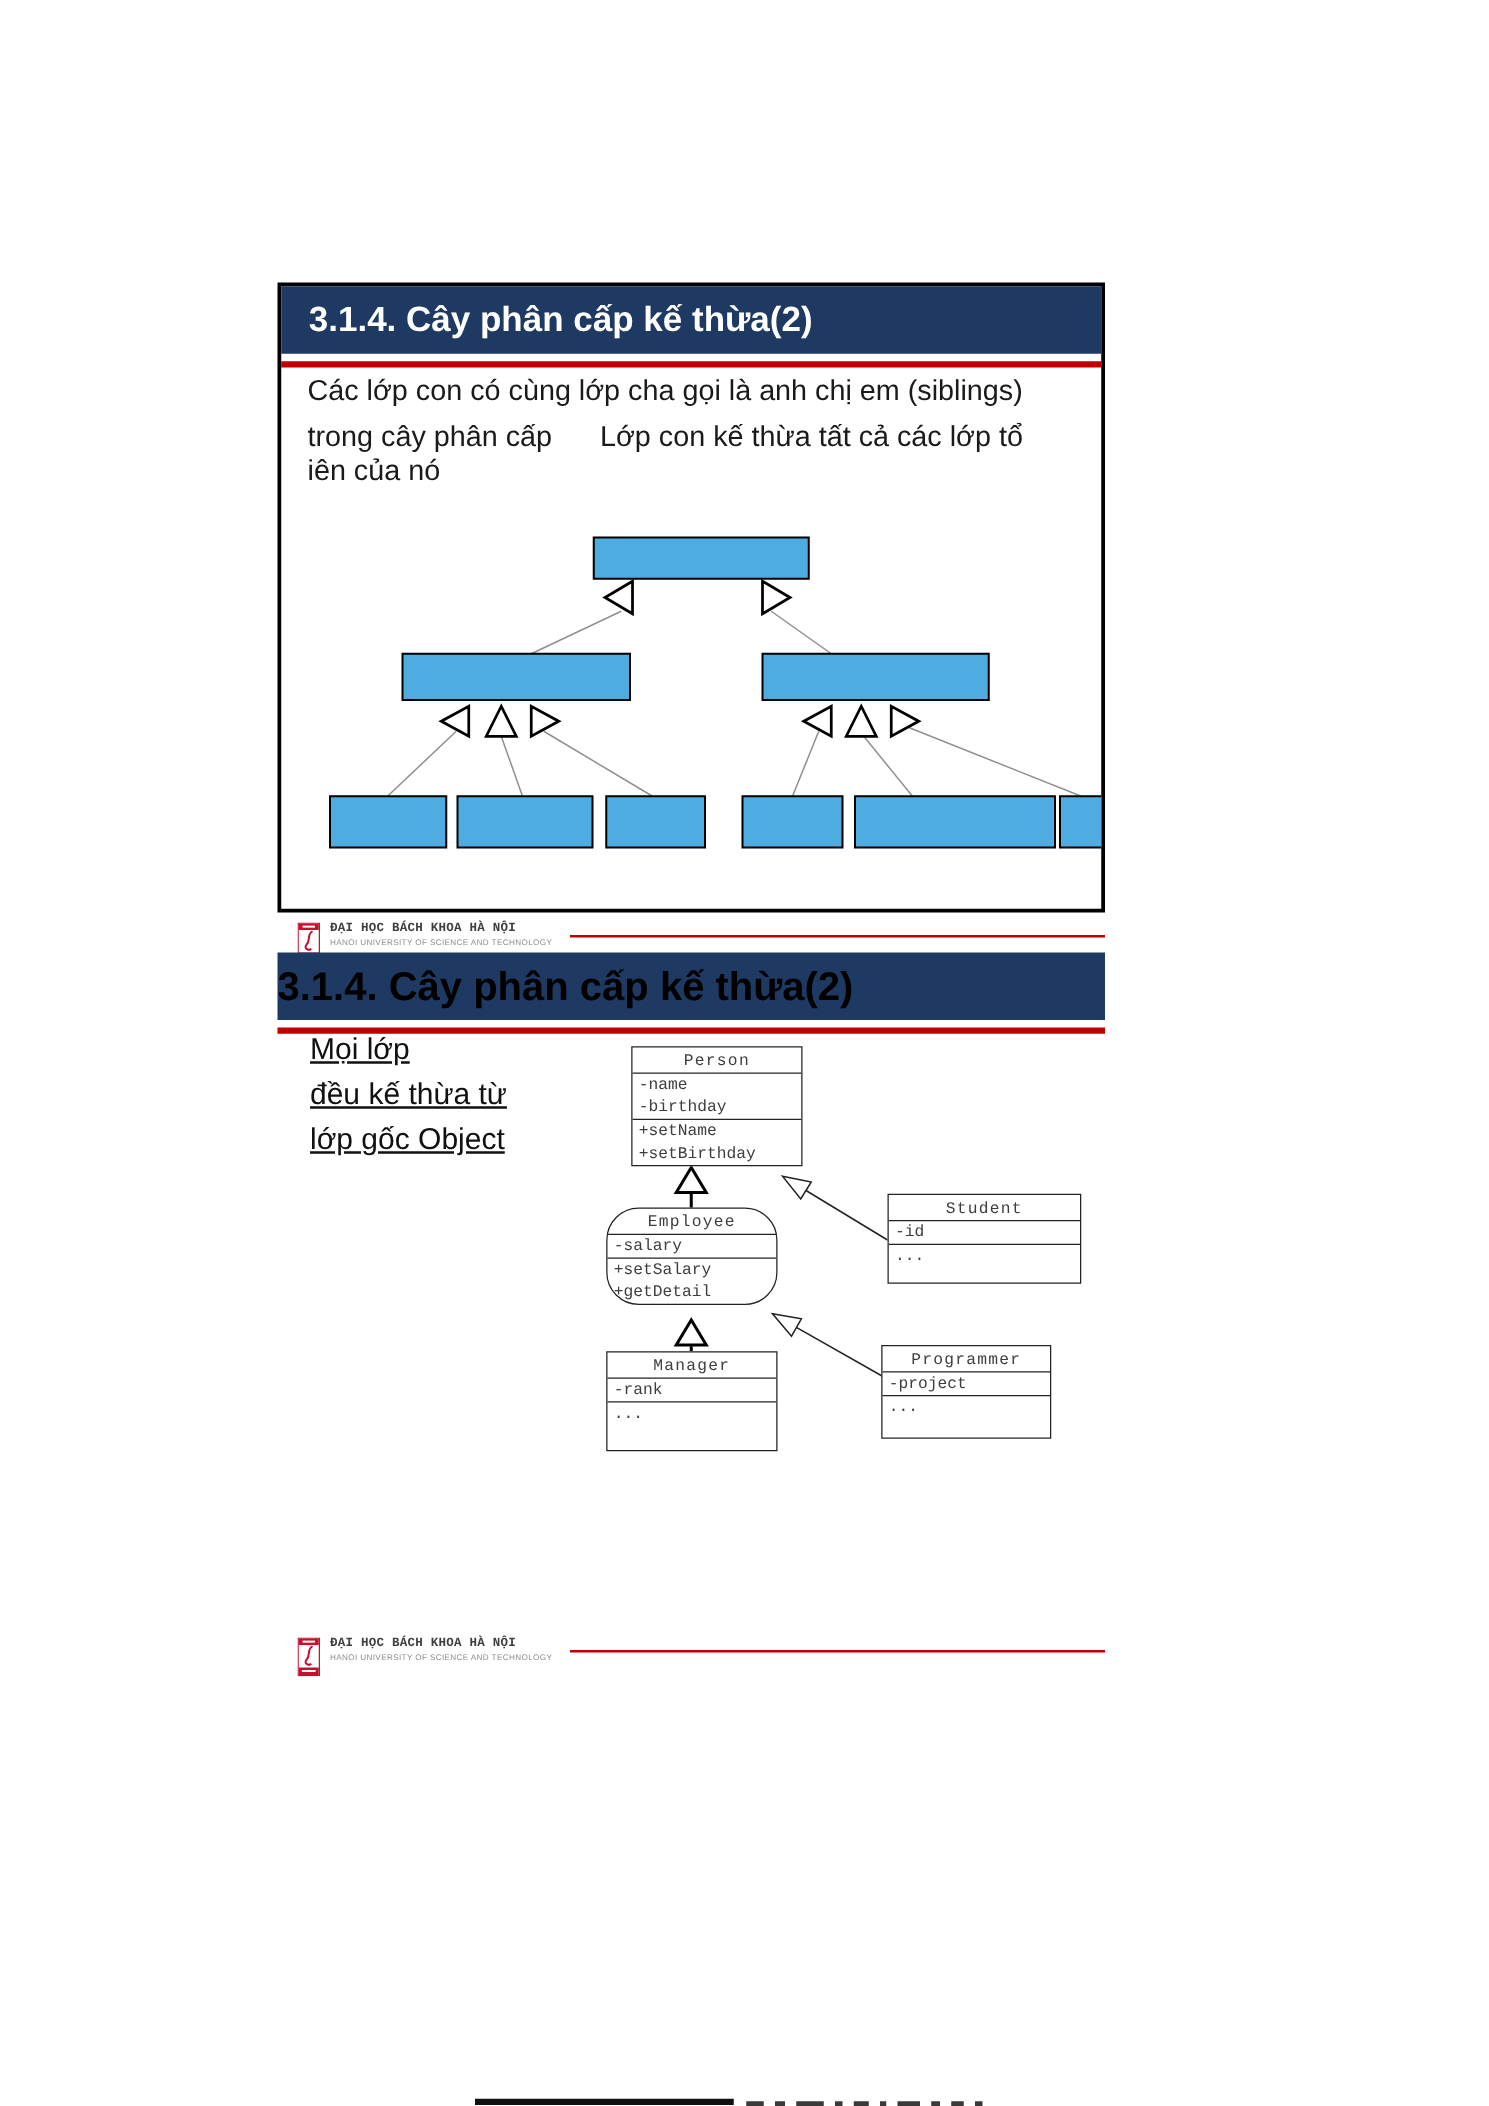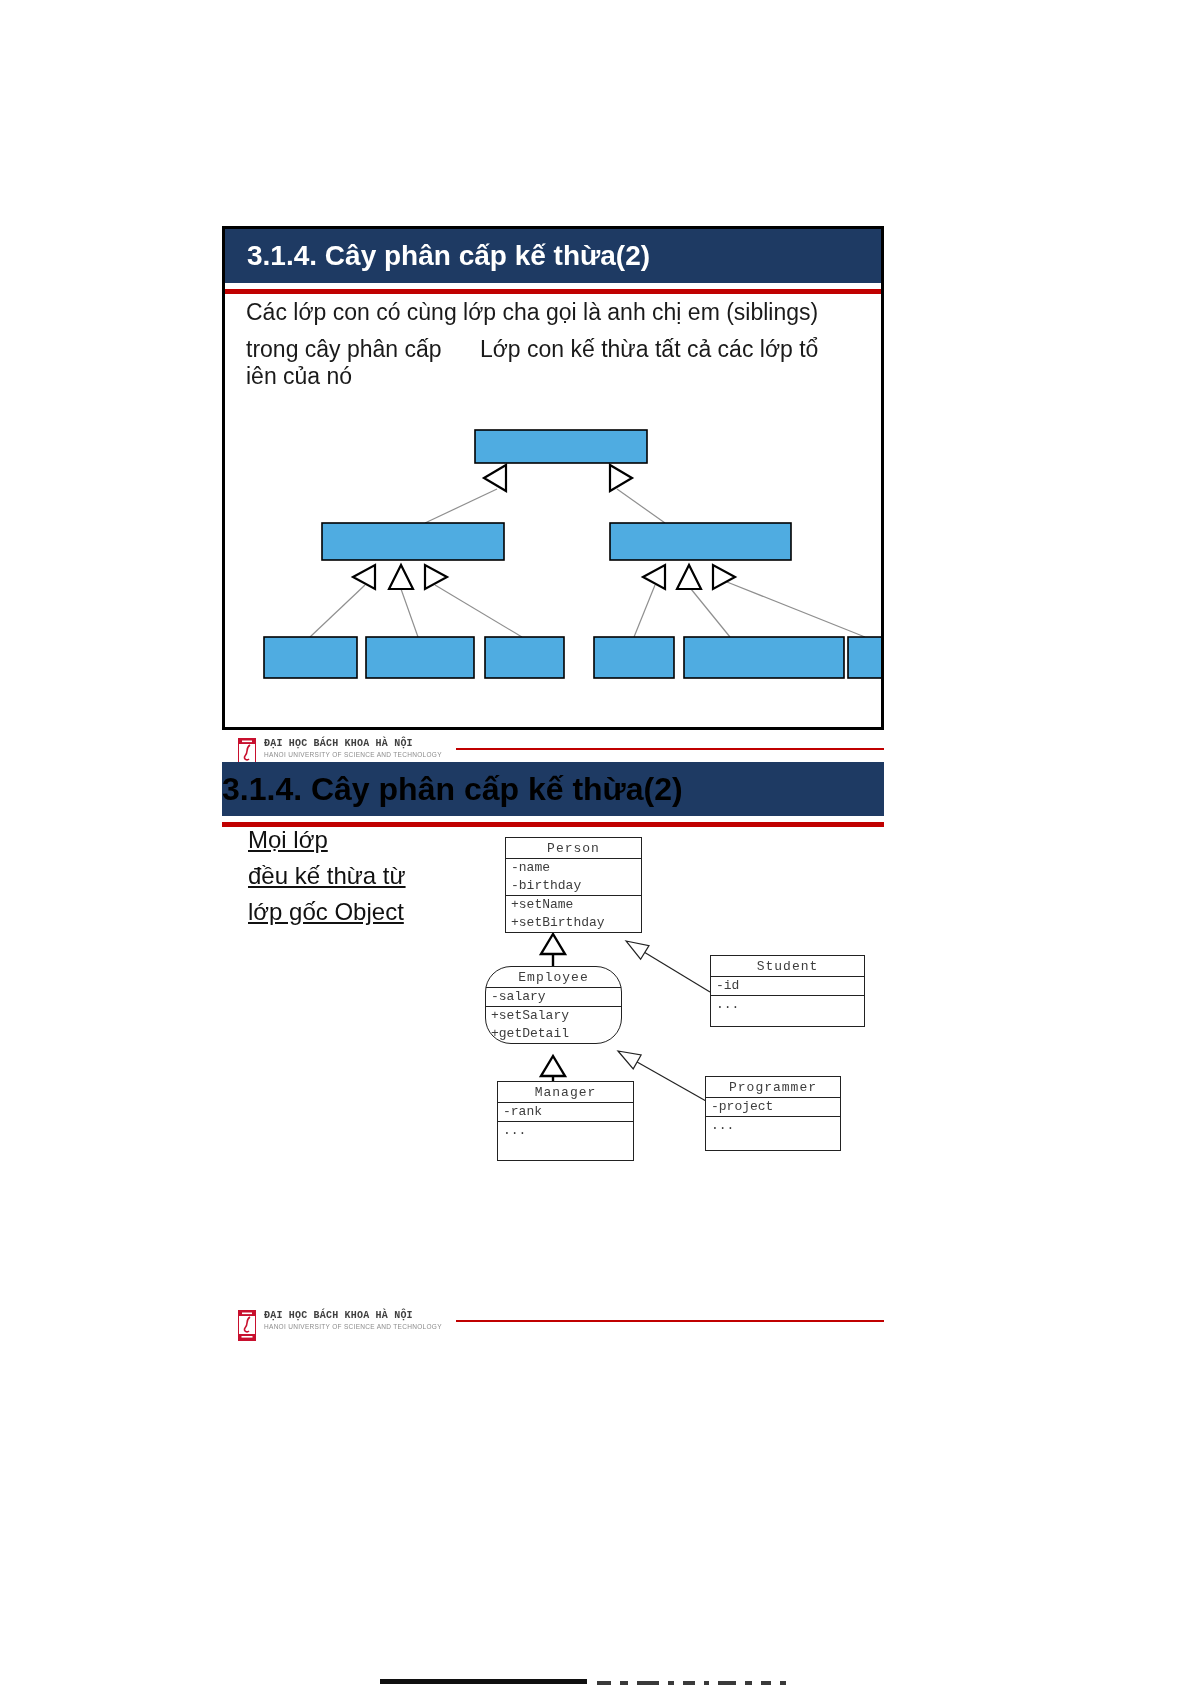--- a/index.html
+++ b/index.html
@@ -57,21 +57,21 @@
   .uml-class {
     position:absolute; background:#ffffff; border:1.5px solid #222;
     font-family:"Liberation Mono", monospace; font-size:13px; color:var(--uml-text,#3d3d3d);
     box-sizing:border-box;
   }
   .uml-title { text-align:center; padding:3px 0 2px 0; border-bottom:1px solid #222; letter-spacing:1px; }
   .uml-row { padding:1px 5px 0 5px; height:18px; box-sizing:border-box; white-space:pre; }
   .uml-methods { border-top:1px solid #222; }
   .uml-person    { left:485px; top:837px;  width:137px;margin-left:20px; }
   .uml-employee  { left:485px; top:966px;  width:137px;border-radius:26px; }
-  .uml-manager   { left:497px; top:1081px; width:137px; }
+  .uml-manager   { left:485px; top:1081px; width:137px; }
   .uml-student   { left:710px; top:955px;  width:155px; }
   .uml-programmer{ left:705px; top:1076px; width:136px; }
   .uml-manager    .uml-methods { min-height:38px; }
   .uml-student    .uml-methods { min-height:30px; }
   .uml-programmer .uml-methods { min-height:33px; }
 
   .uml-arrows-svg { position:absolute; left:480px; top:930px; }
   .uml-line-bold { stroke:#000; stroke-width:2.4; fill:none; }
   .uml-tri-bold  { fill:#fff; stroke:#000; stroke-width:2.4; stroke-linejoin:miter; }
   .uml-line-thin { stroke:#222; stroke-width:1.2; fill:none; }

